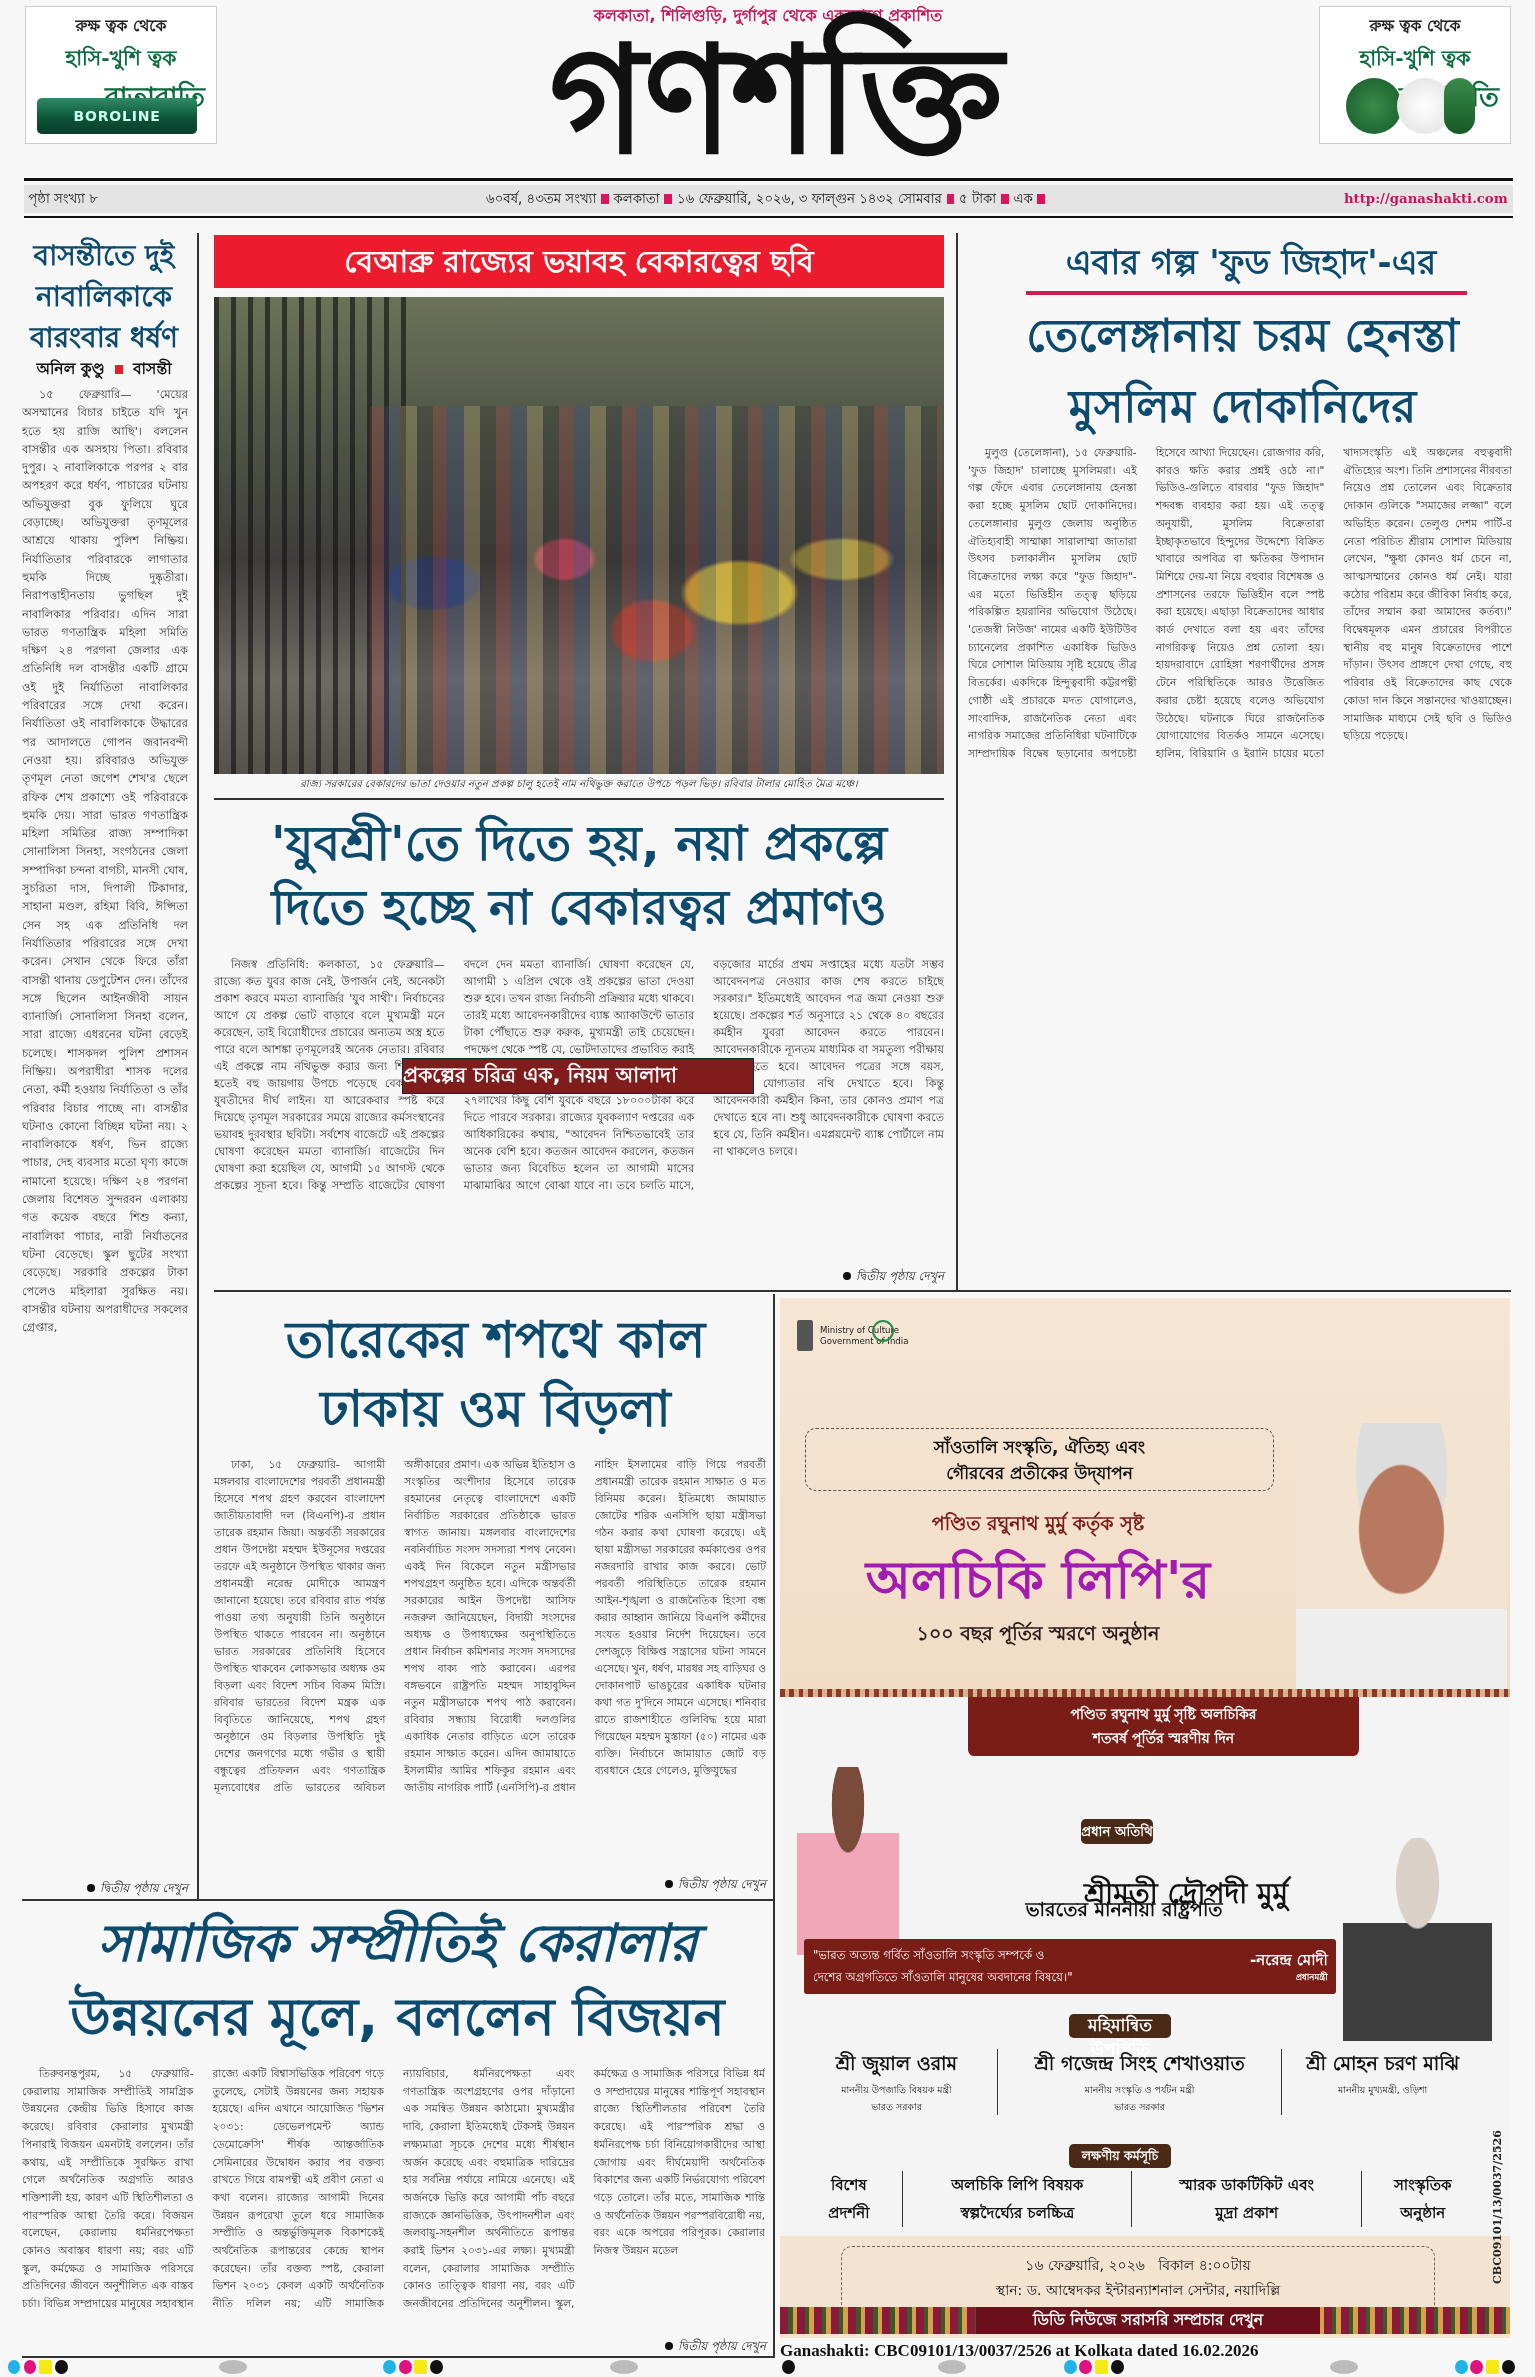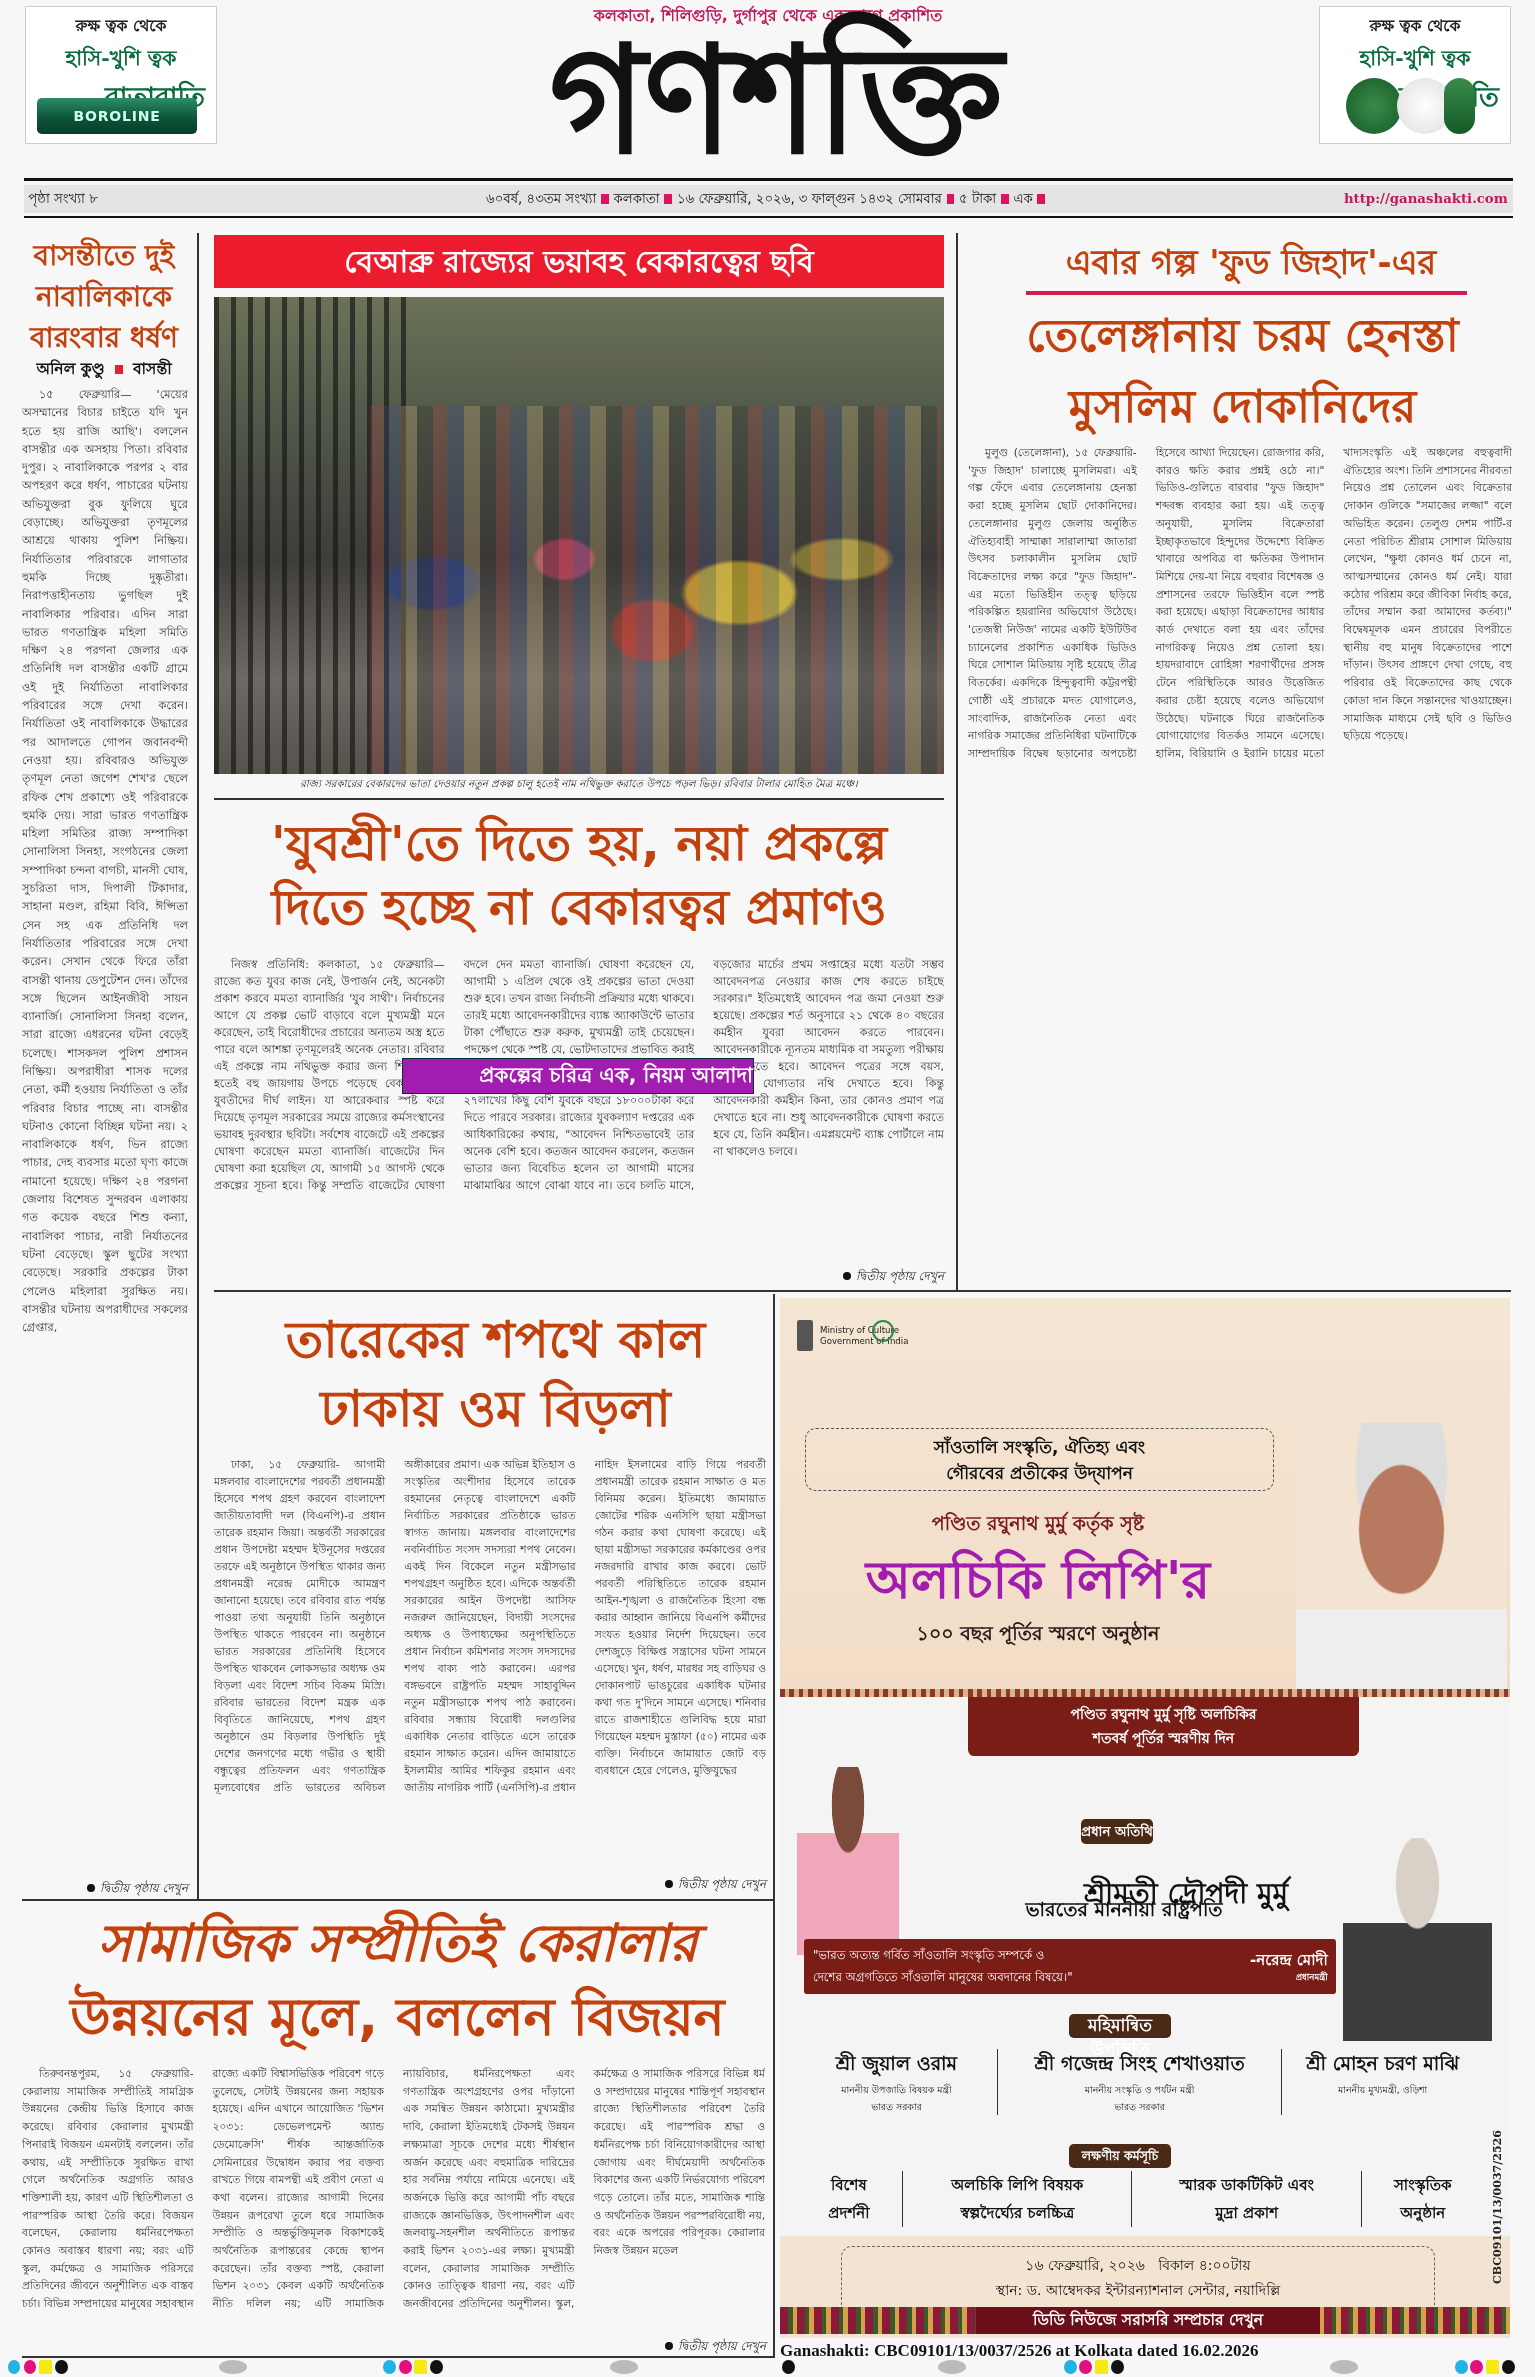--- a/index.html
+++ b/index.html
@@ -18,41 +18,41 @@
   .logo { position: absolute; top: 25px; left: 438px; width: 673px; text-align: center; font-family: "DejaVu Serif", serif; font-size: 149px; font-weight: bold; line-height: 149px; color: #111; letter-spacing: -3.1px; }
   .rule-thick { position: absolute; left: 23.5px; width: 1489px; height: 3.1px; background: #111; }
   .infobar { position: absolute; top: 185px; left: 23.5px; width: 1489px; height: 28px; background: #e4e4e4; font-size: 13.3px; line-height: 28px; }
   .infobar .pg { position: absolute; left: 4.7px; }
   .infobar .mid { position: absolute; left: 0; width: 100%; text-align: center; }
   .infobar .url { position: absolute; right: 4.7px; color: #c2185b; font-family: "DejaVu Serif", serif; font-weight: bold; }
   .sq { display: inline-block; width: 7.8px; height: 9.4px; background: #e0115f; margin: 0 4.7px; vertical-align: middle; }
   
   .vrule { position: absolute; width: 1.6px; background: #333; }
   .hrule { position: absolute; height: 1.6px; background: #333; }
-  .hl { position: absolute; text-align: center; font-weight: bold; color: #c2410c; font-family: "DejaVu Sans", sans-serif; }
+  .hl { position: absolute; text-align: center; font-weight: bold; color: #0c4a6e; font-family: "DejaVu Sans", sans-serif; }
   .body-text { position: absolute; font-size: 11.7px; line-height: 17.6px; text-align: justify; color: #333; overflow: hidden; }
   .body-text p { text-indent: 17px; }
   .cols3 { column-count: 3; column-gap: 19px; }
   .cols4 { column-count: 4; column-gap: 19px; }
   .cont { font-style: italic; font-size: 11.7px; text-align: right; color: #222; }
   .cont .dot { display: inline-block; width: 7.8px; height: 7.8px; border-radius: 50%; background: #111; margin-right: 4.7px; }
   
   .photo { position: absolute; left: 214px; top: 297px; width: 730px; height: 477px; overflow: hidden;
      background:
        radial-gradient(ellipse at 60% 70%, rgba(230,60,40,.55) 0 6%, transparent 7%),
        radial-gradient(ellipse at 72% 62%, rgba(240,210,40,.7) 0 7%, transparent 8%),
        radial-gradient(ellipse at 48% 55%, rgba(230,70,110,.6) 0 5%, transparent 6%),
        radial-gradient(ellipse at 30% 60%, rgba(40,60,120,.7) 0 6%, transparent 7%),
        radial-gradient(ellipse at 86% 55%, rgba(220,200,60,.6) 0 5%, transparent 6%),
        linear-gradient(180deg, #6b7258 0%, #4e5447 30%, #3f3d3a 55%, #6d6a63 80%, #55524c 100%); }
   .photo .fence { position: absolute; left: 0; top: 0; width: 203px; height: 100%; background: repeating-linear-gradient(90deg, rgba(20,20,20,.65) 0 4.7px, transparent 4.7px 17px); }
   .photo .crowd { position: absolute; left: 156px; top: 109px; width: 571px; height: 368px; background: repeating-linear-gradient(90deg, rgba(180,60,60,.25) 0 14px, rgba(60,80,140,.25) 14px 31px, rgba(220,190,120,.25) 31px 47px, rgba(40,40,40,.25) 47px 63px); }
   .caption { position: absolute; left: 214px; top: 776px; width: 730px; font-size: 10.2px; font-style: italic; text-align: center; color: #222; }
   .redbanner { position: absolute; left: 214px; top: 235px; width: 730px; height: 53px; background: #ec1c2e; color: #fff; font-size: 30px; font-weight: bold; text-align: center; line-height: 53px; }
-  .bluebanner { position: absolute; left: 402px; top: 1058px; width: 352px; height: 36px; background: #a21caf; border: 1.6px solid #033; color: #fff; font-size: 20.3px; font-weight: bold; text-align: right; line-height: 33px; }
+  .bluebanner { position: absolute; left: 402px; top: 1058px; width: 352px; height: 36px; background: #7f1d1d; border: 1.6px solid #033; color: #fff; font-size: 20.3px; font-weight: bold; text-align: left; line-height: 33px; }
   .underline-red { position: absolute; left: 1026px; top: 291px; width: 441px; height: 3.9px; background: #d11e4e; }
   
   .ad { position: absolute; left: 780px; top: 1298px; width: 730px; height: 1040px; background: #f3e3d1; overflow: hidden; }
   .ad .top { position: absolute; left: 0; top: 0; width: 100%; height: 391px; background: linear-gradient(#f5e6d4,#f2dcc6); }
   .ad .moc { position: absolute; left: 17px; top: 22px; font-size: 8.6px; line-height: 10.2px; color: #222; }
   .ad .emblem { display: inline-block; width: 15.6px; height: 31px; background: #555; vertical-align: middle; margin-right: 4.7px; border-radius: 2.3px; }
   .ad .seal { position: absolute; left: 92px; top: 22px; width: 22px; height: 22px; border: 2.3px solid #2e8a4a; border-radius: 50%; }
   .dashbox { position: absolute; left: 25px; top: 130px; width: 469px; height: 63px; border: 1.6px dashed #555; border-radius: 11px; text-align: center; font-size: 17px; font-weight: bold; line-height: 26.6px; padding-top: 4.7px; }
   .ad .sub1 { position: absolute; left: 47px; top: 211px; width: 422px; text-align: center; color: #7a1c1c; font-size: 19px; font-weight: bold; }
   .ad .big { position: absolute; left: 23.5px; top: 242px; width: 469px; text-align: center; color: #a21caf; font-size: 52px; font-weight: bold; }

